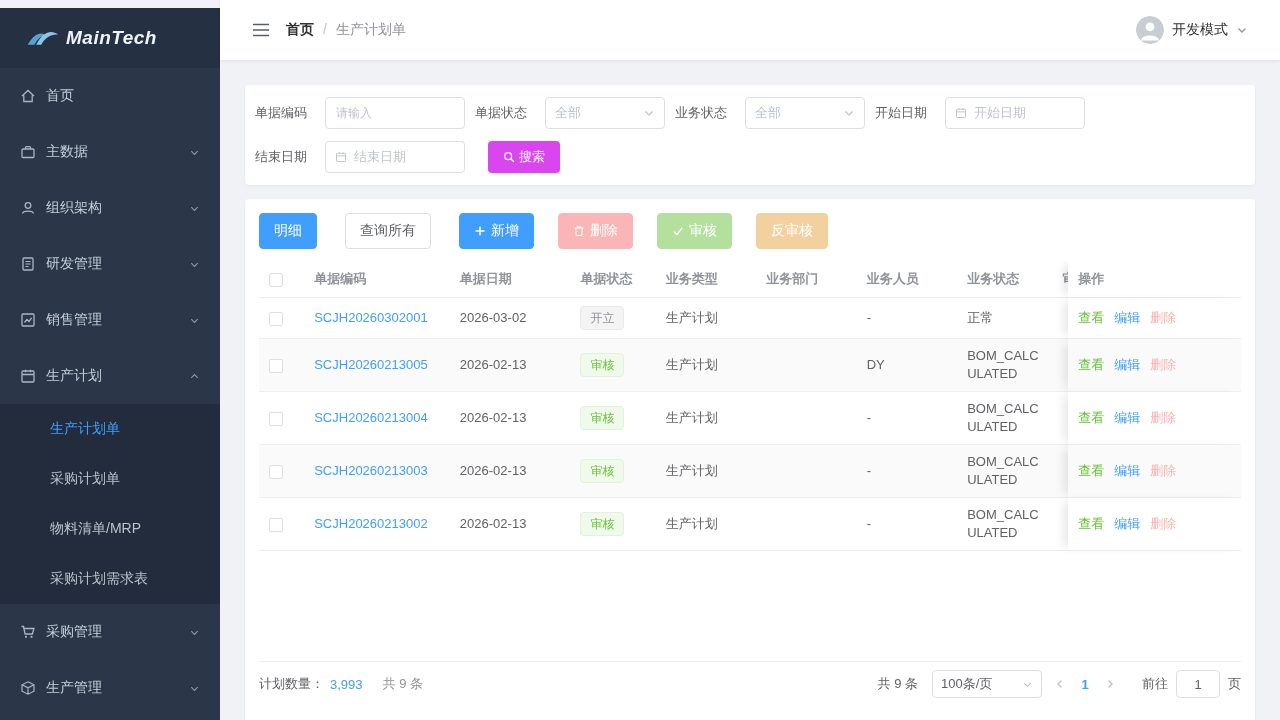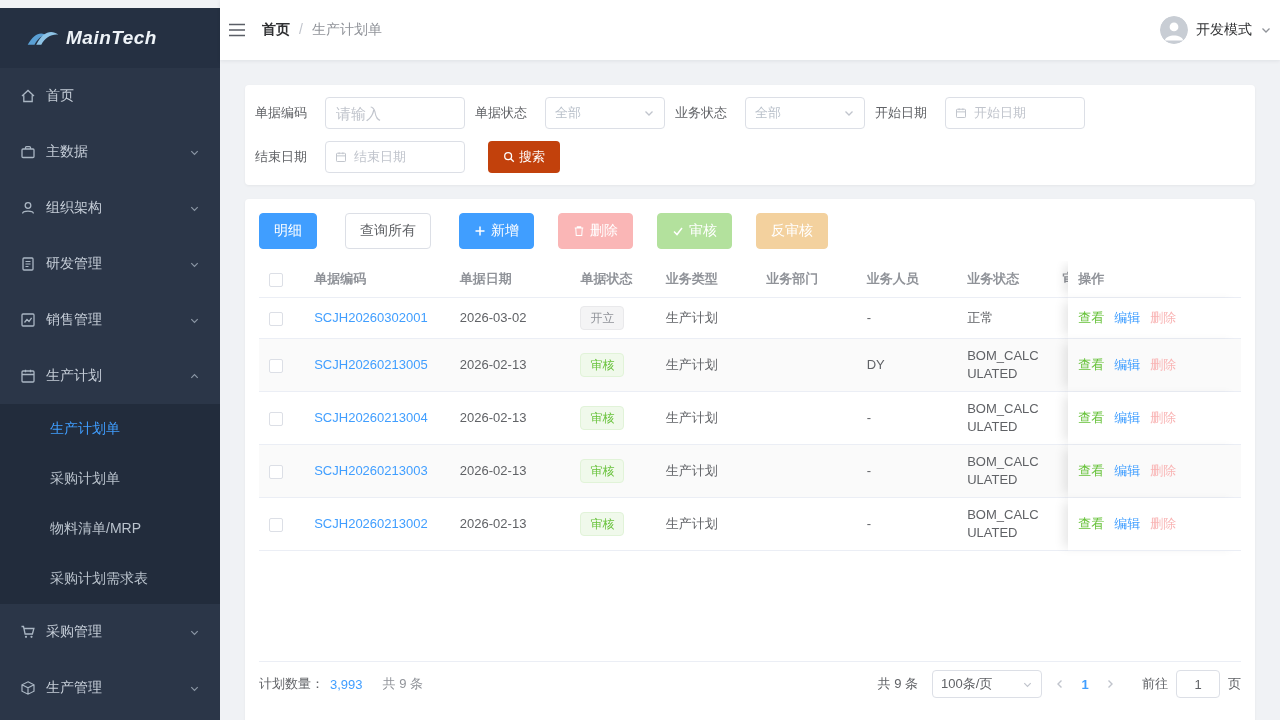--- a/index.html
+++ b/index.html
@@ -16,47 +16,47 @@
   .menu { flex:1; }
   .menu-item { height:56px; display:flex; align-items:center; padding:0 20px; color:#c6ced8; font-size:14px; cursor:pointer; }
   .menu-item .mi-icon { width:16px; height:16px; margin-right:10px; color:#aab6c3; flex-shrink:0; }
   .menu-item .chev { margin-left:auto; width:11px; height:11px; color:#8b97a5; }
   .submenu { background:#222c3c; }
   .submenu-item { height:50px; display:flex; align-items:center; padding-left:50px; color:#bac3cd; font-size:14px; cursor:pointer; }
   .submenu-item.active { color:#409EFF; }
 
   
   .main { flex:1; display:flex; flex-direction:column; min-width:0; }
-  .topbar { height:60px; background:#fff; display:flex; align-items:center; padding:0 8px; box-shadow:0 1px 4px rgba(0,21,41,.08); position:relative; z-index:5; }
+  .topbar { height:60px; background:#fff; display:flex; align-items:center; padding:0 32px; box-shadow:0 1px 4px rgba(0,21,41,.08); position:relative; z-index:5; }
   .hamburger { width:18px; height:16px; color:#5a5e66; cursor:pointer; margin-right:16px; }
   .crumb-home { color:#303133; font-weight:600; font-size:14px; cursor:pointer; }
   .crumb-sep { color:#c0c4cc; margin:0 9px; font-size:14px; }
   .crumb-cur { color:#909399; font-size:14px; }
   .userbox { margin-left:auto; display:flex; align-items:center; gap:8px; cursor:pointer; }
   .avatar { width:28px; height:28px; border-radius:50%; overflow:hidden; flex-shrink:0; }
   .user-mode { color:#303133; font-size:14px; }
   .user-chev { width:12px; height:12px; color:#909399; }
 
   .content { flex:1; padding:25px; overflow:hidden; }
   .card { background:#fff; border-radius:4px; box-shadow:0 1px 3px rgba(0,0,0,.05); }
 
   
   .filter-card { padding:12px 10px; margin-bottom:14px; }
   .filter-row { display:flex; align-items:center; }
   .filter-row + .filter-row { margin-top:12px; }
   .f-group { display:flex; align-items:center; margin-right:10px; }
   .f-label { width:60px; margin-right:10px; color:#606266; white-space:nowrap; }
-  .f-input { width:140px; height:32px; border:1px solid #dcdfe6; border-radius:4px; padding:0 10px; font-size:15px; color:#606266; outline:none; font-family:inherit; }
+  .f-input { width:140px; height:32px; border:1px solid #dcdfe6; border-radius:4px; padding:0 10px; font-size:12px; color:#606266; outline:none; font-family:inherit; }
   .f-input::placeholder { color:#c0c4cc; }
   .f-select { width:120px; height:32px; border:1px solid #dcdfe6; border-radius:4px; background:#fff; display:flex; align-items:center; justify-content:space-between; padding:0 9px; cursor:pointer; }
   .f-select .sel-val { color:#b9c0ca; }
   .f-select .chev, .f-date .cal { width:12px; height:12px; color:#c0c4cc; flex-shrink:0; }
   .f-date { width:140px; height:32px; border:1px solid #dcdfe6; border-radius:4px; background:#fff; display:flex; align-items:center; gap:7px; padding:0 9px; cursor:pointer; }
   .f-date .ph { color:#c0c4cc; }
-  .btn-search { width:72px; height:32px; margin-left:13px; background:#c2410c; border:none; border-radius:4px; color:#fff; font-size:13px; display:flex; align-items:center; justify-content:center; gap:4px; cursor:pointer; font-family:inherit; }
+  .btn-search { width:72px; height:32px; margin-left:13px; background:#d946ef; border:none; border-radius:4px; color:#fff; font-size:13px; display:flex; align-items:center; justify-content:center; gap:4px; cursor:pointer; font-family:inherit; }
   .btn-search .ico { width:12px; height:12px; }
 
   
   .table-card { height:598px; padding:14px 14px 0; position:relative; }
   .toolbar { display:flex; align-items:center; margin-bottom:12px; }
   .btn { height:36px; padding:0 14px; border-radius:4px; font-size:14px; display:inline-flex; align-items:center; gap:5px; cursor:pointer; border:1px solid transparent; font-family:inherit; }
   .btn .ico { width:12px; height:12px; }
   .btn-primary { background:#409EFF; border-color:#409EFF; color:#fff; }
   .btn-plain { background:#fff; border-color:#dcdfe6; color:#606266; }
   .btn-danger-dis { background:#fab6b6; border-color:#fab6b6; color:#fff; cursor:not-allowed; }

